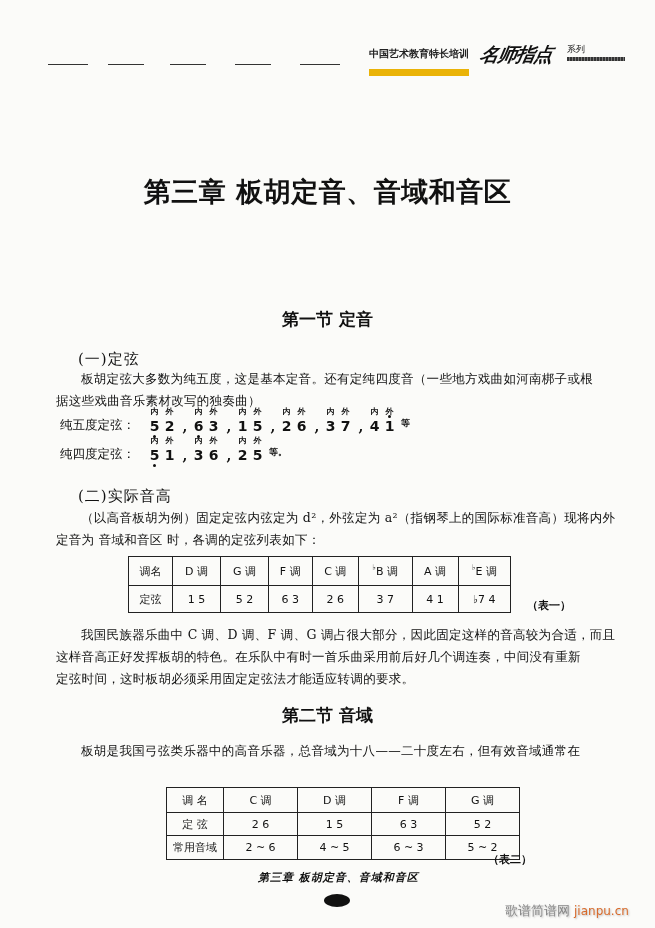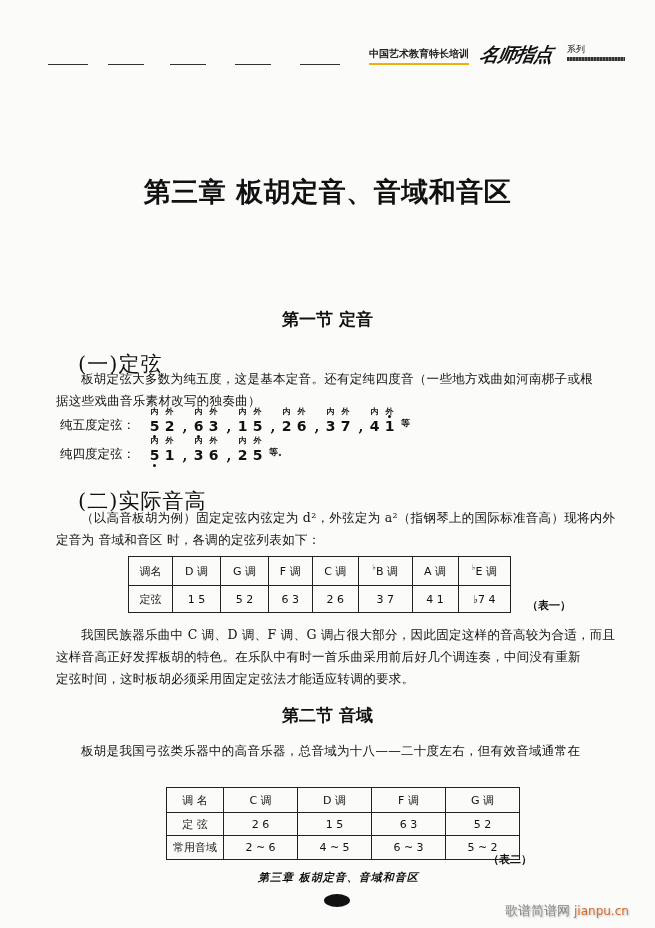--- a/index.html
+++ b/index.html
@@ -5,28 +5,28 @@
   html, body { margin: 0; padding: 0; }
   body {
     width: 655px; height: 928px; position: relative; overflow: hidden;
     background: #fbfbf9;
     font-family: "DejaVu Serif", "Liberation Serif", serif;
     color: #111;
   }
 
   
   .hdr-line { position: absolute; top: 64px; height: 1px; background: #333; }
-  .hdr-series { position: absolute; left: 369px; top: 47px; font-family: "DejaVu Sans", sans-serif; font-size: 10px; font-weight: bold; color: #222; border-bottom: 2px solid #eab308; padding-bottom: 2px; letter-spacing: 0; }
+  .hdr-series { position: absolute; left: 369px; top: 47px; font-family: "DejaVu Sans", sans-serif; font-size: 10px; font-weight: bold; color: #222; border-bottom: 7px solid #eab308; padding-bottom: 8px; letter-spacing: 0; }
   .hdr-brand { position: absolute; left: 480px; top: 42px; font-family: "DejaVu Sans", sans-serif; font-size: 19px; font-weight: bold; font-style: italic; color: #111; letter-spacing: -1px; transform: skewX(-10deg); }
   .hdr-xilie { position: absolute; left: 567px; top: 43px; font-family: "DejaVu Sans", sans-serif; font-size: 9px; font-weight: normal; color: #222; }
   .hdr-sub { position: absolute; left: 567px; top: 57px; width: 58px; height: 4px; background: repeating-linear-gradient(90deg,#333 0 2px,#777 2px 3px); }
 
   .chapter-title { position: absolute; left: 0; width: 655px; top: 174px; text-align: center; font-size: 27px; font-weight: bold; letter-spacing: 0.5px; }
   .section-title { position: absolute; left: 0; width: 655px; text-align: center; font-family: "DejaVu Sans", sans-serif; font-size: 17px; font-weight: bold; }
-  .sub-title { position: absolute; font-size: 21px; letter-spacing: 1px; }
+  .sub-title { position: absolute; font-size: 15px; letter-spacing: 1px; }
   .para { position: absolute; left: 56px; width: 570px; font-size: 12.5px; line-height: 22px; text-indent: 2em; letter-spacing: 0.3px; }
 
   .tuning-row { position: absolute; left: 60px; font-size: 12.5px; display: flex; align-items: flex-end; }
   .tuning-label { margin-right: 12px; }
   .pair { display: inline-flex; position: relative; margin-right: 2px; }
   .note { display: inline-block; position: relative; width: 15px; text-align: center; font-family: "DejaVu Sans", sans-serif; font-weight: bold; font-size: 14px; line-height: 16px; }
   .note .lab { position: absolute; top: -11px; left: 0; width: 15px; text-align: center; font-size: 8px; font-weight: bold; line-height: 9px; }
   .note.dot-below::after { content: ""; position: absolute; left: 6px; bottom: -4px; width: 3px; height: 3px; border-radius: 50%; background: #111; }
   .note.dot-above::before { content: ""; position: absolute; left: 6px; top: -3px; width: 3px; height: 3px; border-radius: 50%; background: #111; }
   .sep { font-size: 14px; font-weight: bold; width: 12px; text-align: center; }

